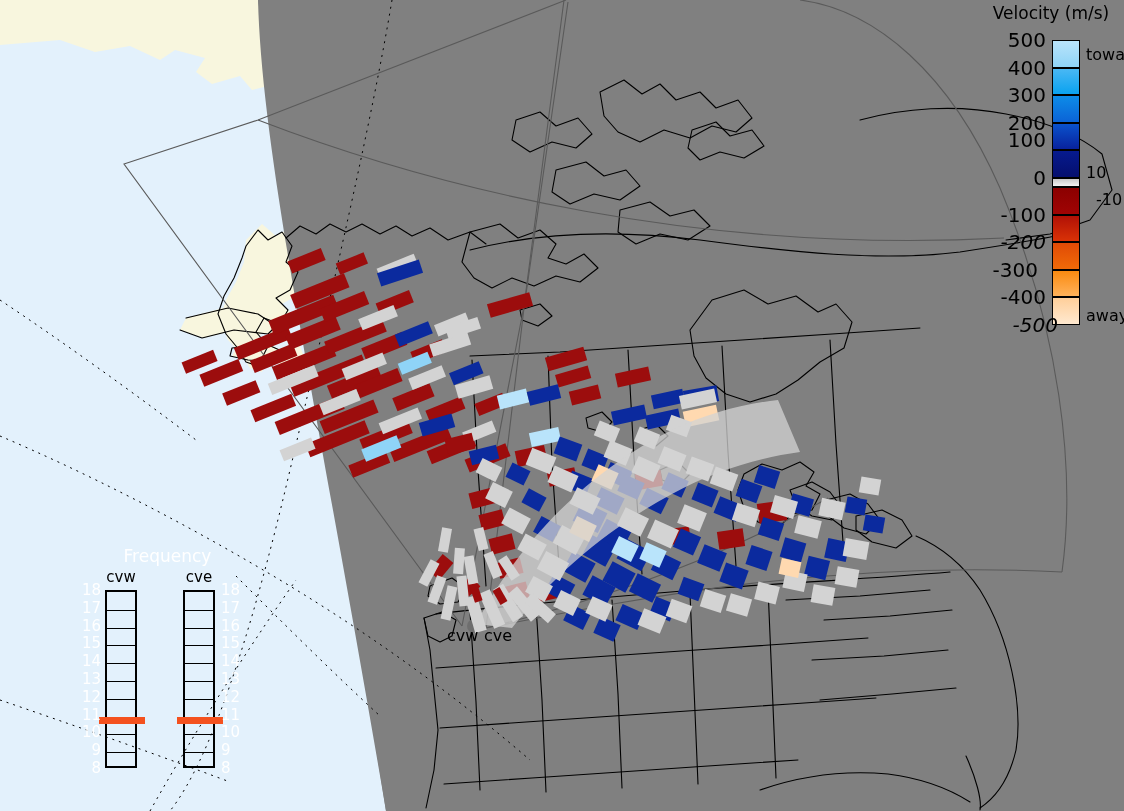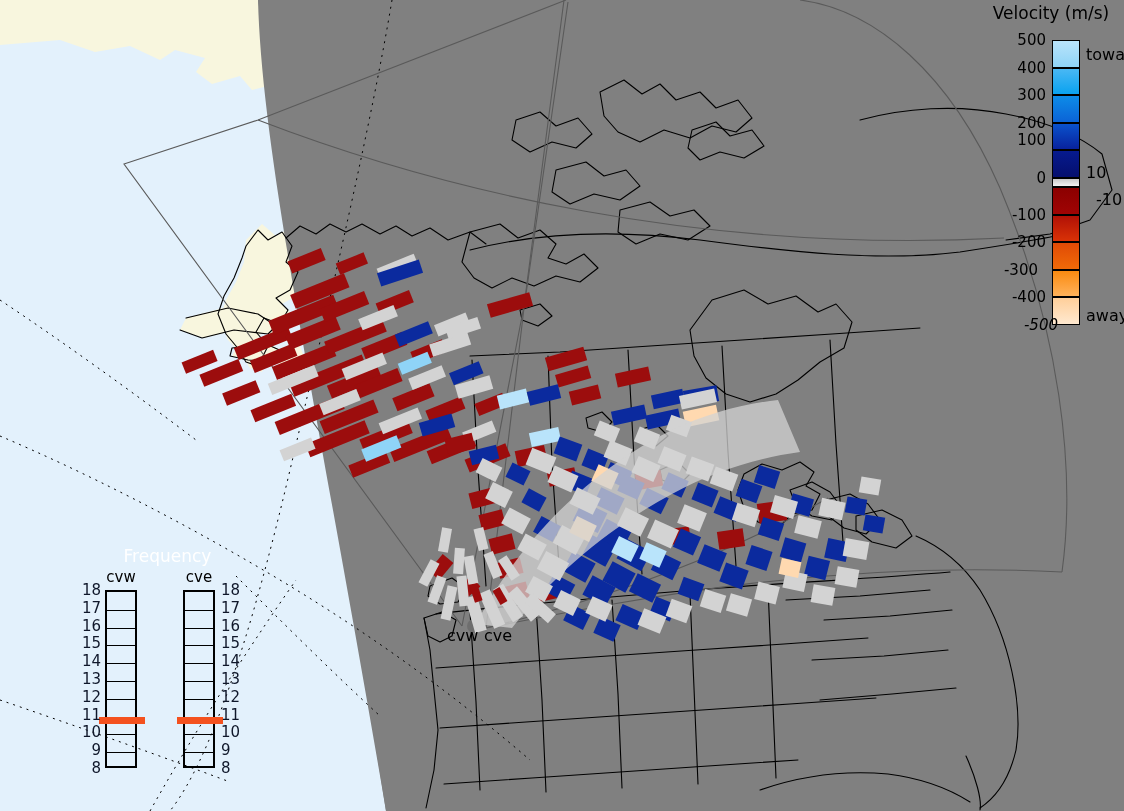--- a/index.html
+++ b/index.html
@@ -21,38 +21,38 @@
   #timestamp div{white-space:pre;}
 
   
   #velocity-legend{position:absolute;left:966px;top:0px;width:158px;height:340px;}
   #velocity-title{position:absolute;left:12px;top:3px;width:146px;text-align:center;
     color:#000;font-size:17px;font-family:"DejaVu Sans", sans-serif;}
   #cbar-wrap{position:absolute;left:86px;top:40px;width:28px;height:285px;}
   .cbar-seg{position:absolute;left:0;width:28px;border:1px solid #000;
     box-sizing:border-box;}
   .cbar-tick{position:absolute;right:0;width:52px;text-align:right;
-    color:#000;font-size:15px;font-family:"DejaVu Sans", sans-serif;
+    color:#000;font-size:20px;font-family:"DejaVu Sans", sans-serif;
     transform:translateY(-50%);}
   .cbar-side{position:absolute;left:0;color:#000;font-size:16px;
     font-family:"DejaVu Sans", sans-serif;transform:translateY(-50%);
     white-space:nowrap;}
 
   
   #frequency-legend{position:absolute;left:85px;top:546px;width:165px;height:245px;}
   #freq-title{position:absolute;left:0;top:0;width:165px;text-align:center;
     color:#ffffff;font-size:17px;font-family:"DejaVu Sans", sans-serif;}
   .freq-col-label{position:absolute;top:22px;color:#000;font-size:15px;
     font-family:"DejaVu Sans", sans-serif;text-align:center;width:40px;}
   .freq-bar{position:absolute;top:44px;width:32px;height:178px;
     border:2px solid #000;box-sizing:border-box;background:transparent;}
   .freq-grid{position:absolute;left:0;width:100%;height:0;
     border-top:1px solid #000;}
   .freq-marker{position:absolute;height:7px;background:#f4511e;}
-  .freq-tick{position:absolute;color:#0f172a;font-size:15px;
+  .freq-tick{position:absolute;color:#ffffff;font-size:15px;
     font-family:"DejaVu Sans", sans-serif;transform:translateY(-50%);
     width:24px;}
   .freq-tick.left{text-align:right;}
   .freq-tick.right{text-align:left;}
 
   
   .site-label{position:absolute;color:#000;font-size:16px;
     font-family:"DejaVu Sans", sans-serif;white-space:nowrap;}
 </style>
 </head>
@@ -440,21 +440,21 @@
         <div class="cbar-seg" title="-400 to -300" style="top: 229.8px; height: 27.6px; background: linear-gradient(rgb(250, 138, 16), rgb(255, 178, 90));"></div>
         <div class="cbar-seg" title="-500 to -400" style="top: 257.4px; height: 27.6px; background: linear-gradient(rgb(255, 207, 154), rgb(255, 233, 208));"></div>
       </div>
   <div class="cbar-tick" style="top: 40px; left: 20px; width: 60px;">500</div>
       <div class="cbar-tick" style="top: 67.6px; left: 20px; width: 60px;">400</div>
       <div class="cbar-tick" style="top: 95.2px; left: 20px; width: 60px;">300</div>
       <div class="cbar-tick" style="top: 122.8px; left: 20px; width: 60px;">200</div>
       <div class="cbar-tick" style="top: 140px; left: 20px; width: 60px;">100</div>
       <div class="cbar-tick" style="top: 178px; left: 20px; width: 60px;">0</div>
       <div class="cbar-tick" style="top: 214.6px; left: 20px; width: 60px;">-100</div>
-      <div class="cbar-tick" style="top: 242.2px; left: 20px; width: 60px;">-200</div>
+      <div class="cbar-tick" style="top: 242.2px; left: 20px; width: 60px; font-style: italic;">-200</div>
       <div class="cbar-tick" style="top: 269.8px; left: 12px; width: 60px;">-300</div>
       <div class="cbar-tick" style="top: 297.4px; left: 20px; width: 60px;">-400</div>
       <div class="cbar-tick" style="top: 325px; left: 32px; width: 60px; font-style: italic;">-500</div>
       <div class="cbar-side" style="left: 120px; top: 54px;">toward</div>
       <div class="cbar-side" style="left: 120px; top: 172px;">10</div>
       <div class="cbar-side" style="left: 130px; top: 199px;">-10</div>
       <div class="cbar-side" style="left: 120px; top: 315px;">away</div>
     </div>
 
   <div id="frequency-legend">

